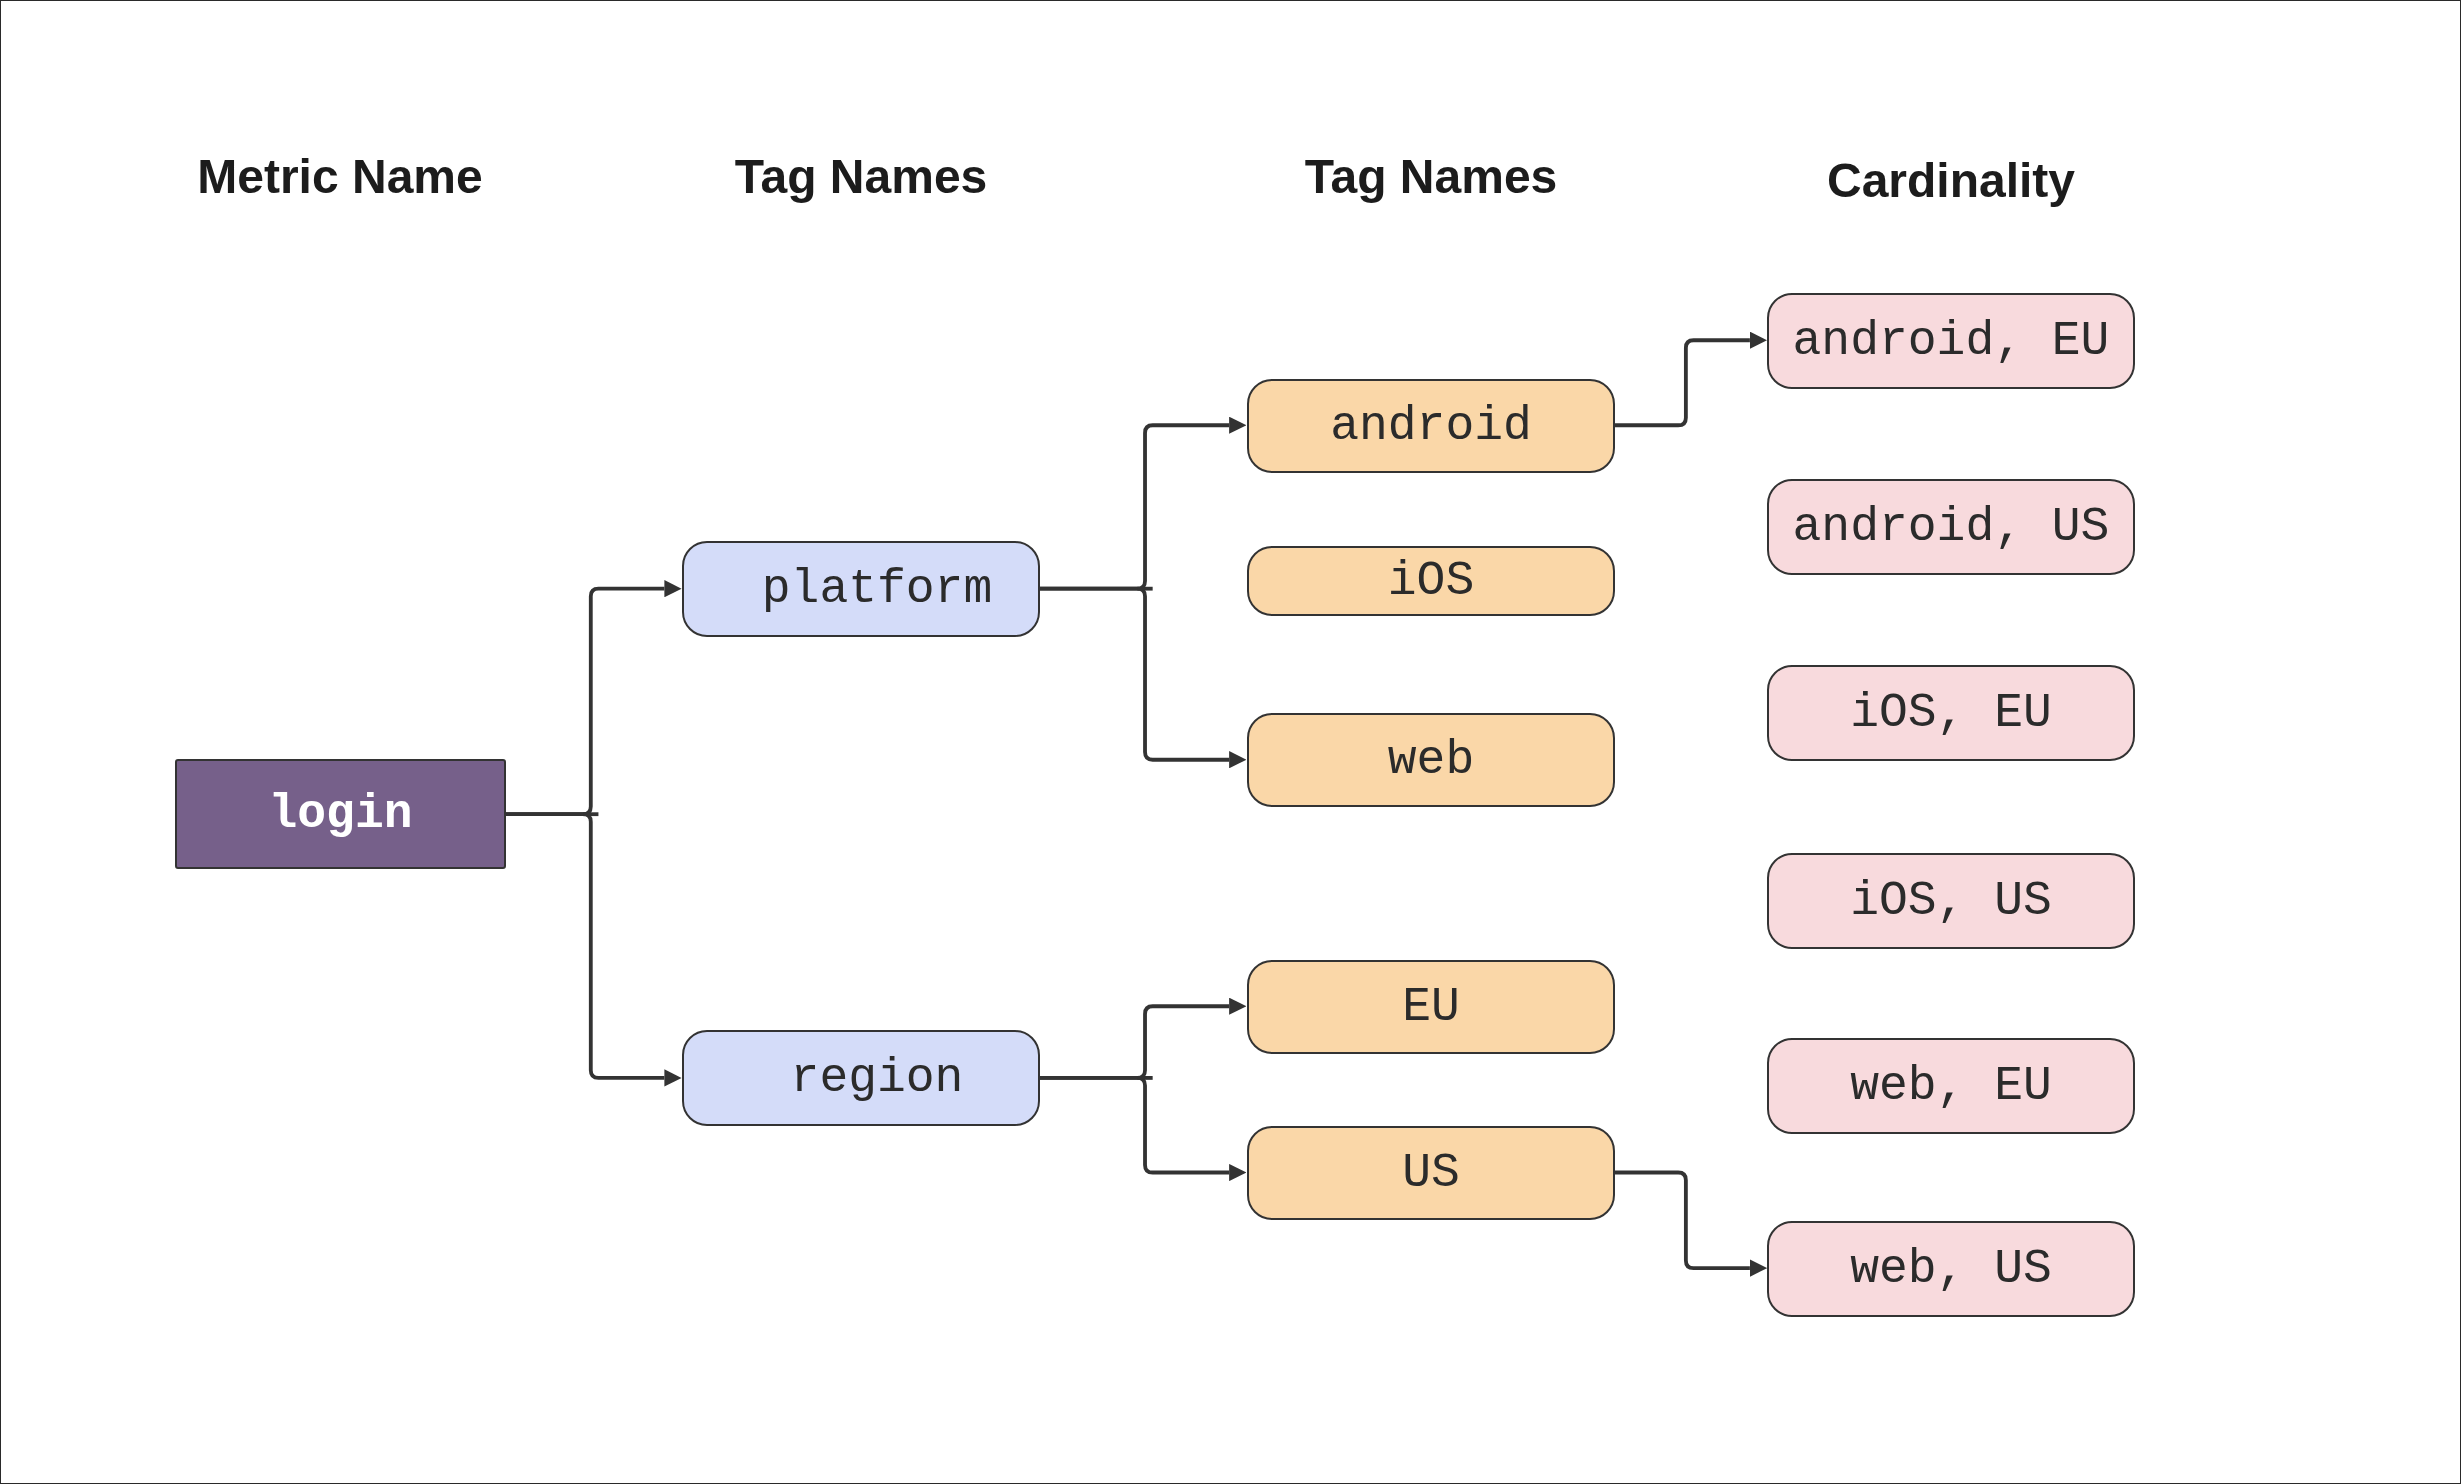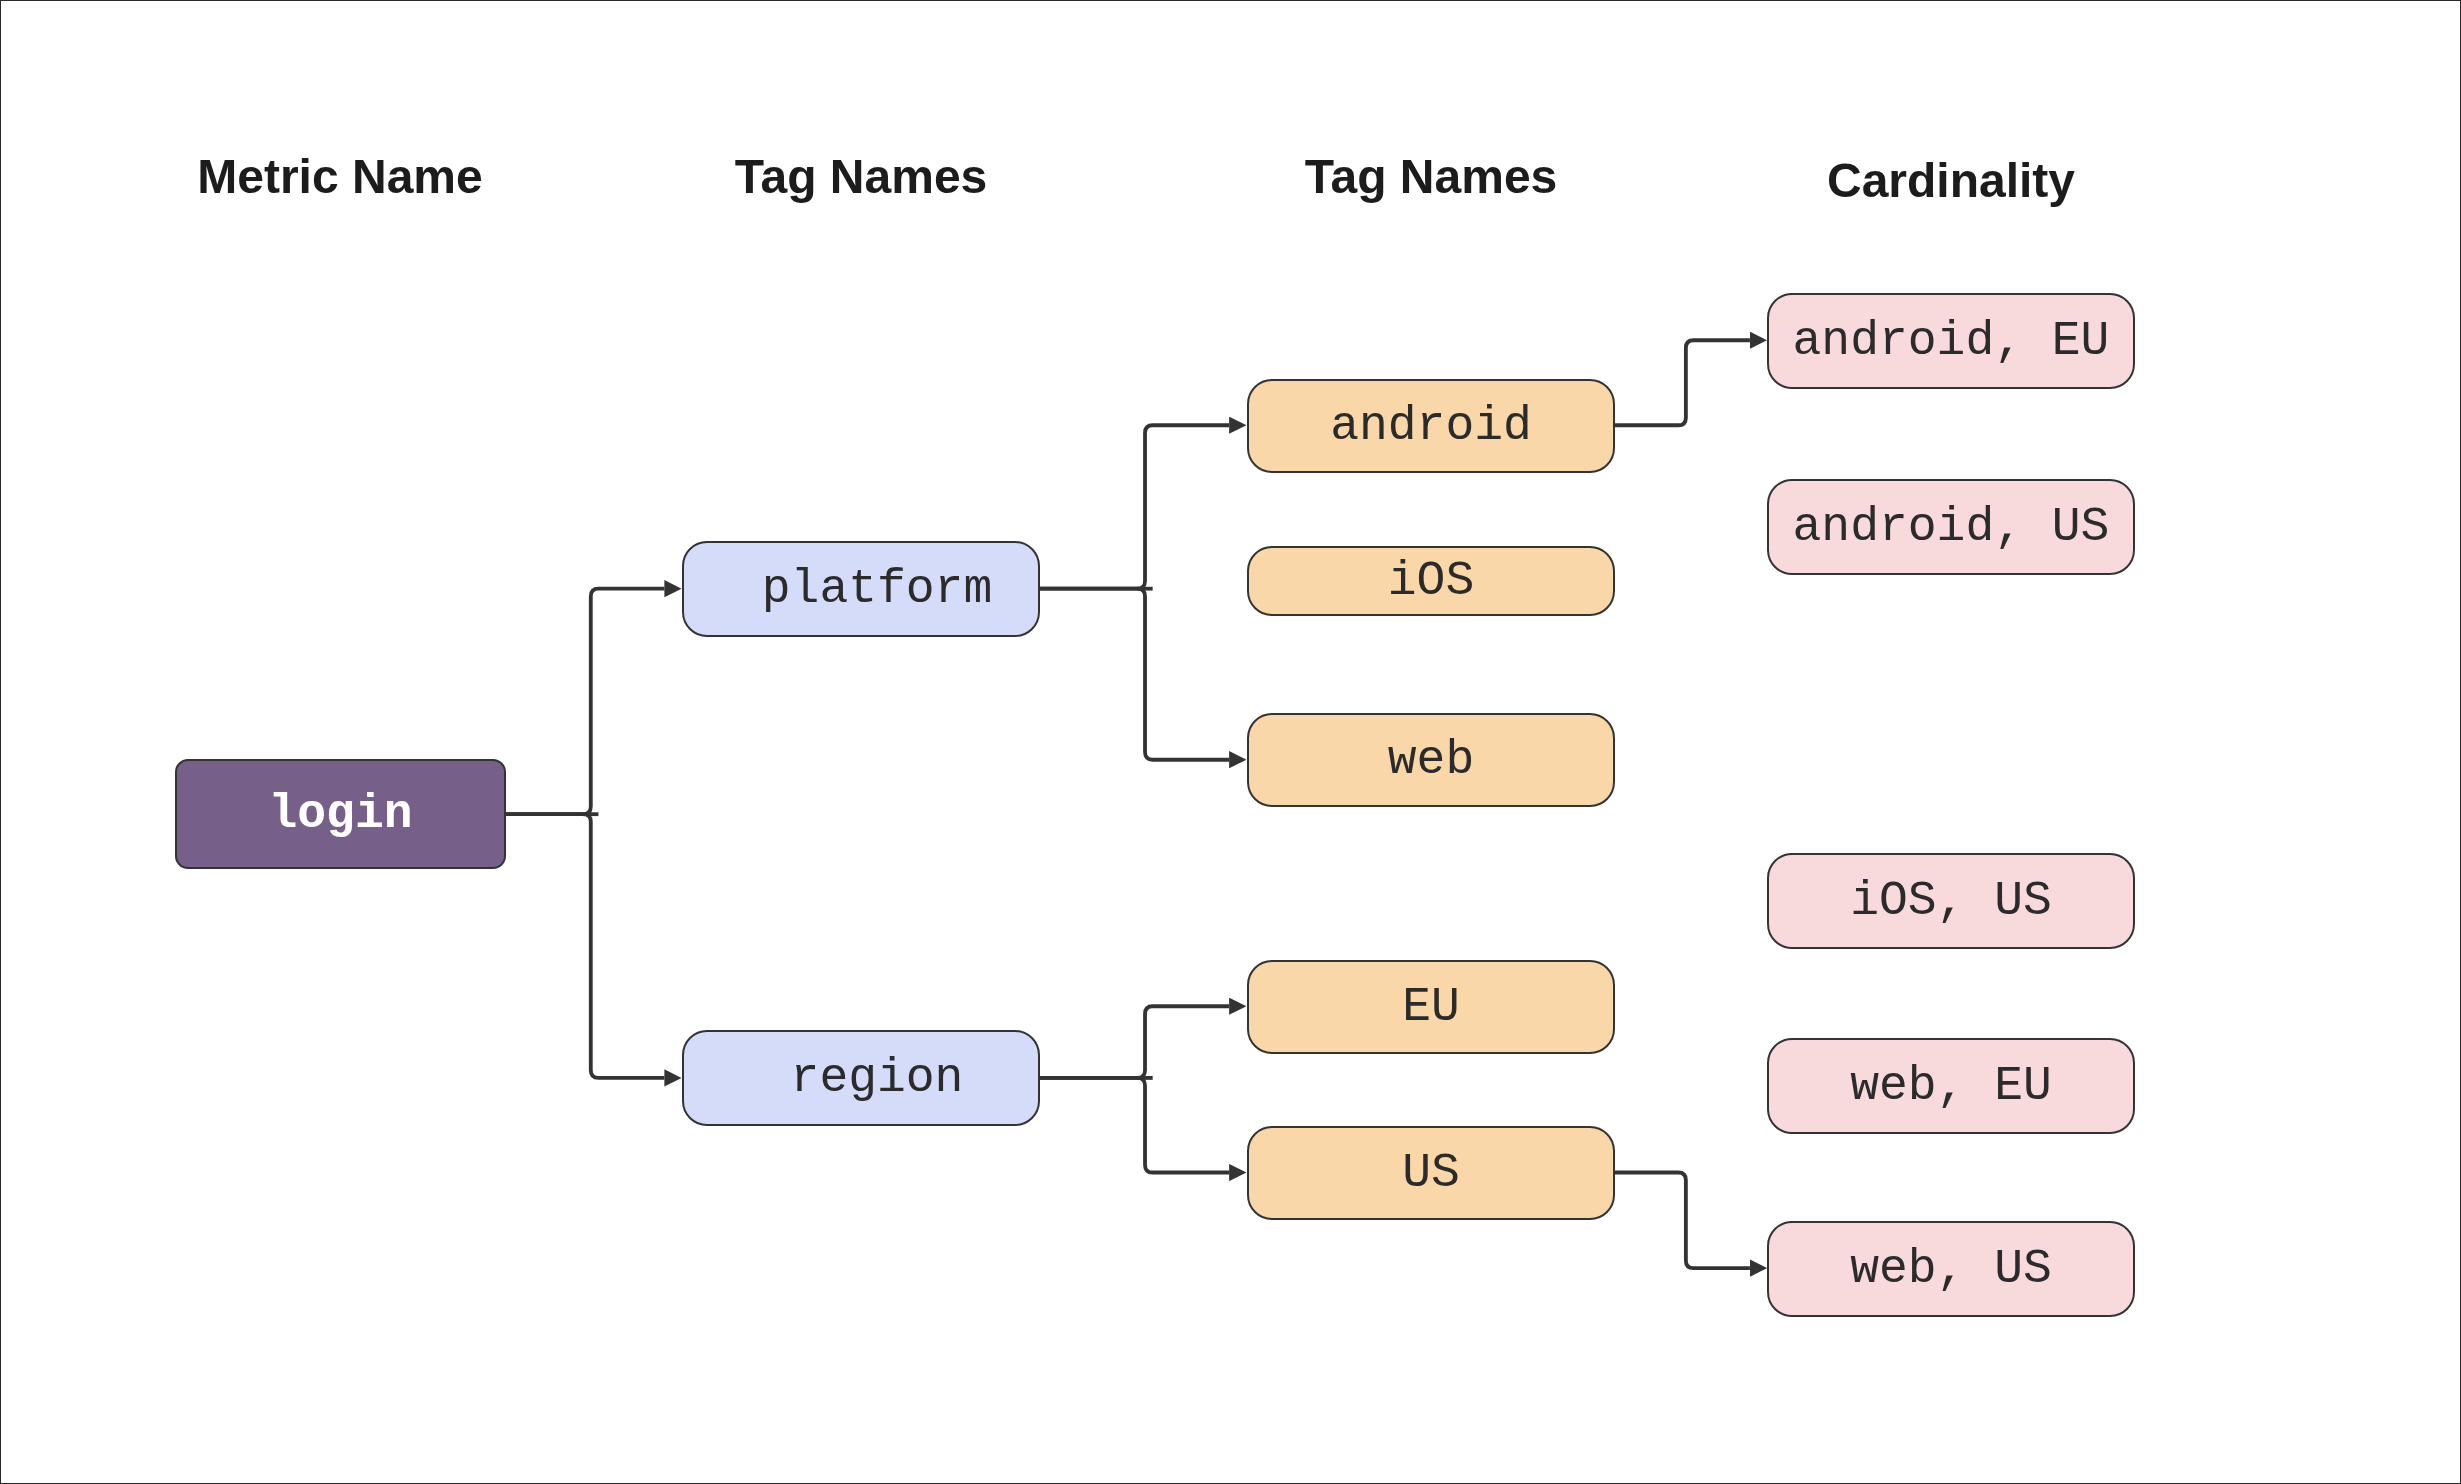--- a/index.html
+++ b/index.html
@@ -37,21 +37,21 @@
     border-radius: 25px;
     font-size: 48px;
     color: var(--text, #2b2b2b);
     white-space: nowrap;
     font-family: Liberation Mono, monospace;
   }
   .node.metric {
     background: var(--metric-fill, #76608A);
     color: var(--metric-text, #fff);
     font-weight: bold;
-    border-radius: 13px;
+    border-radius: 3px;
   }
   .node.tagname  { background: var(--tag-name-fill, #D4DCF9); padding-left: 32px; }
   .node.tagvalue { background: var(--tag-value-fill, #FAD7A8); }
   .node.card     { background: var(--cardinality-fill, #F8DADD); }
 </style>
 </head>
 <body>
 
 <div class="canvas">
 
@@ -85,18 +85,19 @@
   <div class="node tagname" style="left:681px; top:1029px; width:358px; height:96px;">region</div>
 
   <div class="node tagvalue" style="left:1246px; top:378px; width:368px; height:94px;">android</div>
   <div class="node tagvalue" style="left:1246px; top:545px; width:368px; height:70px;">iOS</div>
   <div class="node tagvalue" style="left:1246px; top:712px; width:368px; height:94px;">web</div>
   <div class="node tagvalue" style="left:1246px; top:959px; width:368px; height:94px;">EU</div>
   <div class="node tagvalue" style="left:1246px; top:1125px; width:368px; height:94px;">US</div>
 
   <div class="node card" style="left:1766px; top:292px; width:368px; height:96px;">android, EU</div>
   <div class="node card" style="left:1766px; top:478px; width:368px; height:96px;">android, US</div>
+  <div class="node card" style="left:1766px; top:664px; width:368px; height:96px;">iOS, EU</div>
   <div class="node card" style="left:1766px; top:852px; width:368px; height:96px;">iOS, US</div>
   <div class="node card" style="left:1766px; top:1037px; width:368px; height:96px;">web, EU</div>
   <div class="node card" style="left:1766px; top:1220px; width:368px; height:96px;">web, US</div>
 
 </div>
 
 
 </body></html>

